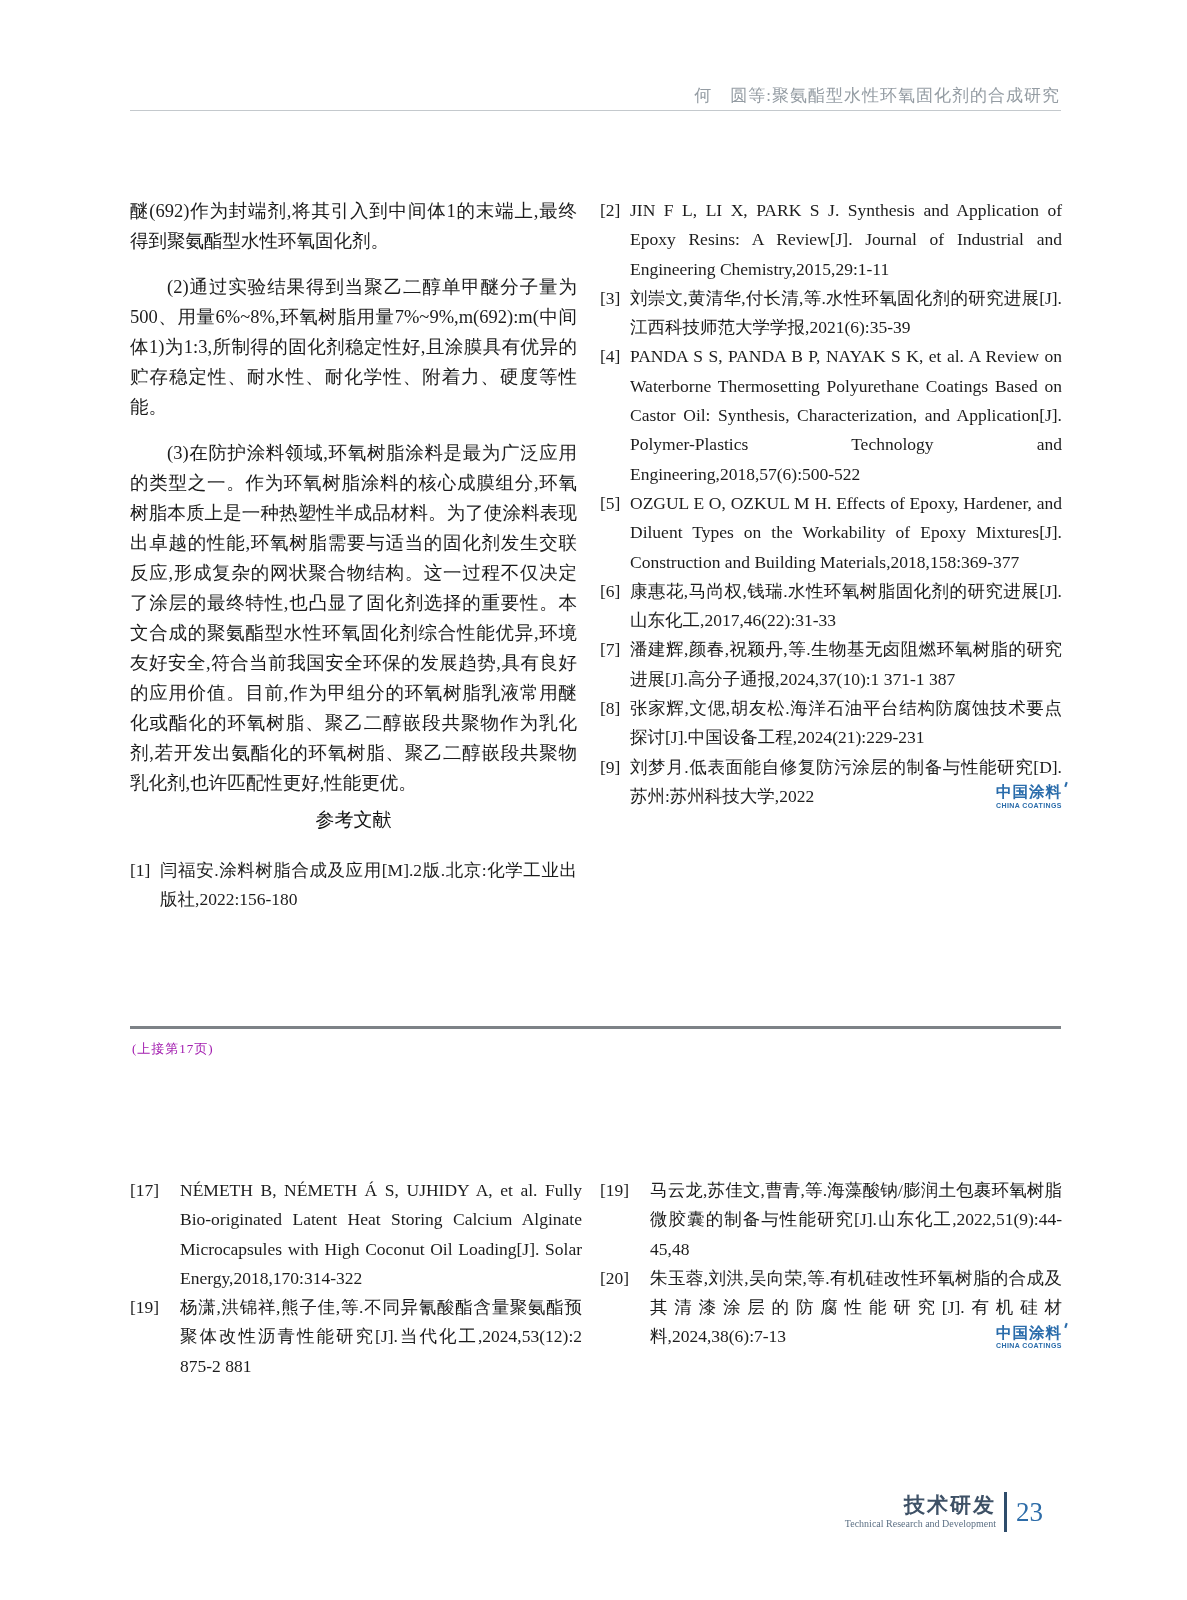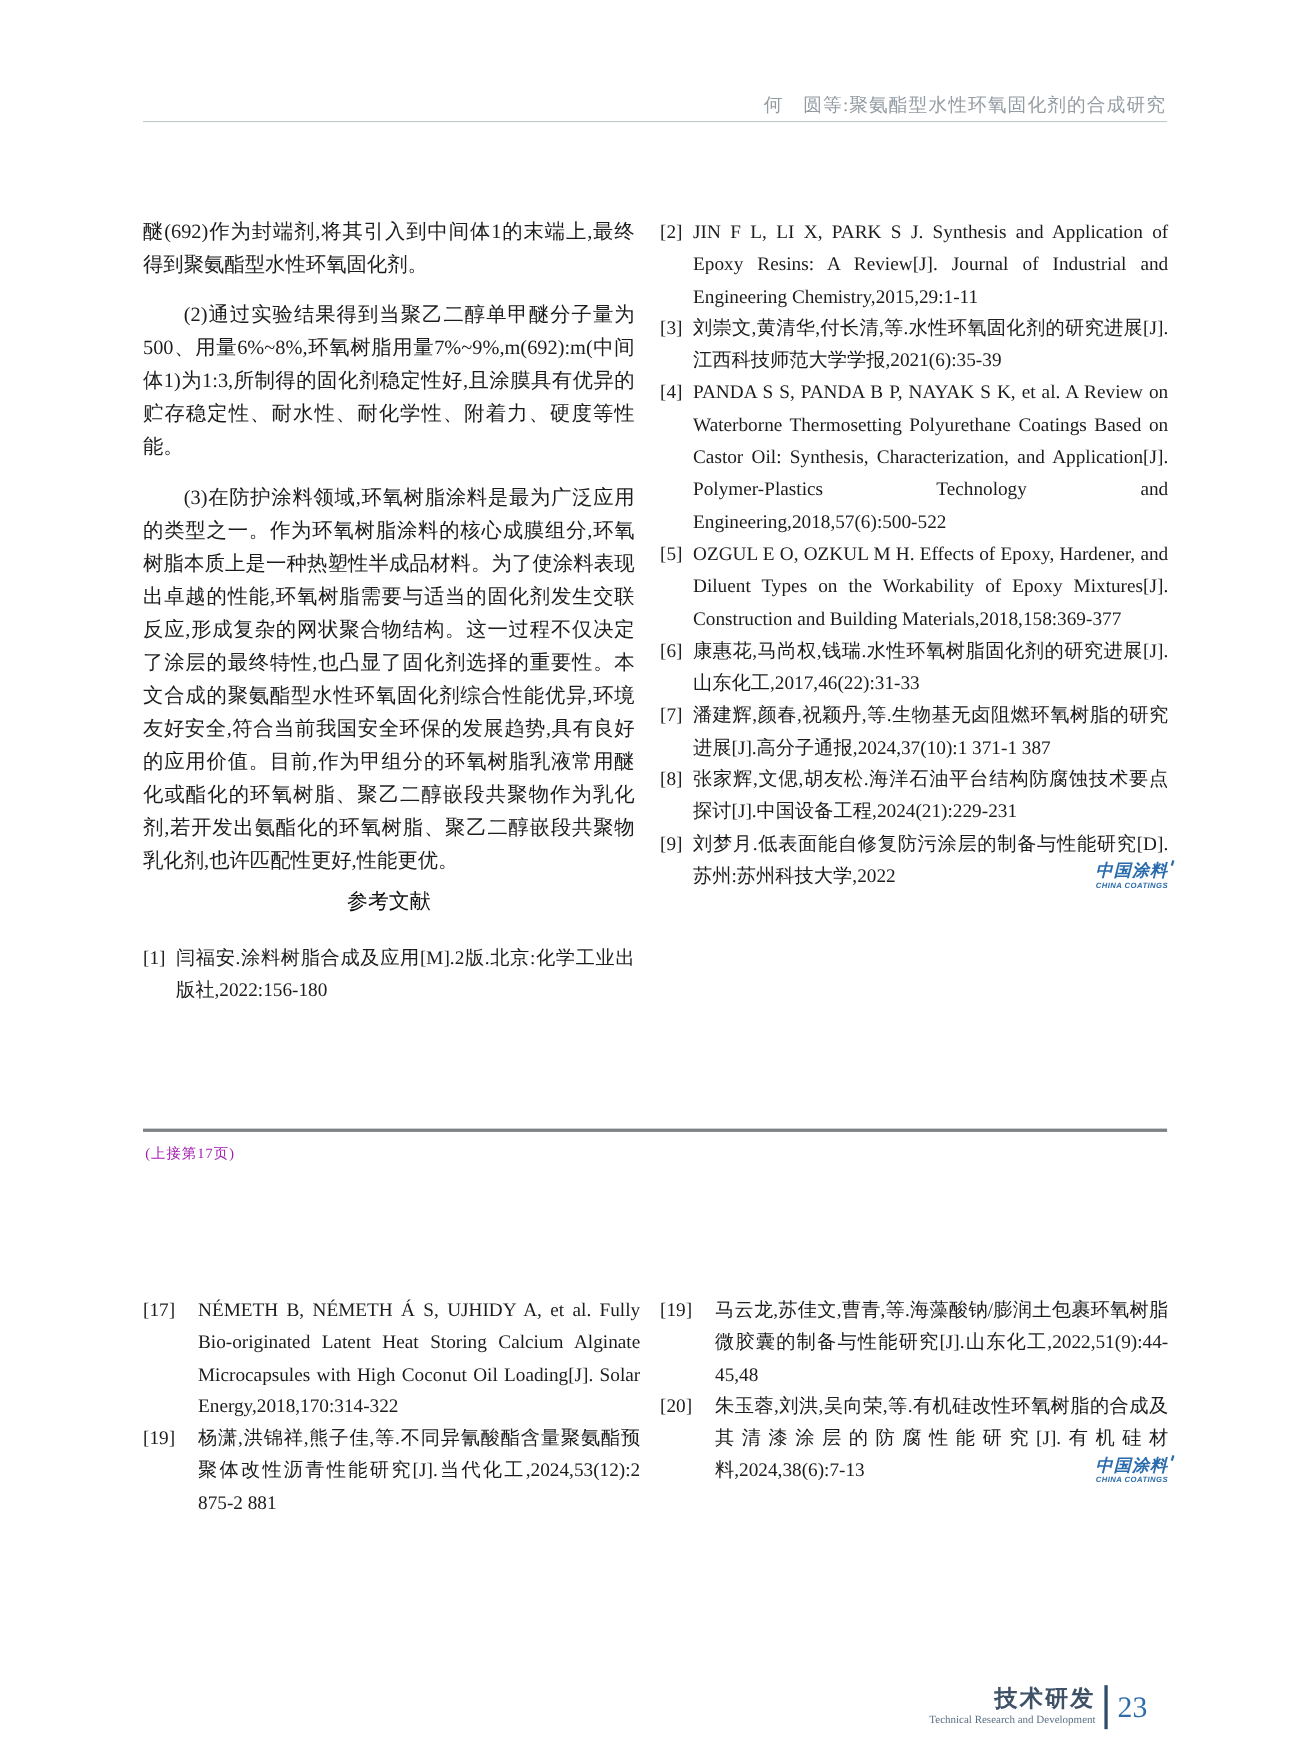--- a/index.html
+++ b/index.html
@@ -61,21 +61,21 @@
     font-size: 17.5px;
     line-height: 29.3px;
     text-align: justify;
     color: #1c1c1c;
   }
   .ref .num { position: absolute; left: 0; top: 0; }
   .col .ref, .bot-col .ref { padding-left: 30px; }
   .bot-col .ref { padding-left: 50px; }
 
   
-  .logo-wrap { text-align: right; margin-top: -27px; font-style: italic; }
+  .logo-wrap { text-align: right; margin-top: -27px; }
   .logo {
     display: inline-block;
     text-align: center;
     position: relative;
     line-height: 1;
     font-family: "Liberation Sans", "DejaVu Sans", sans-serif;
   }
   .logo-cn {
     display: block;
     font-size: 15.5px;
@@ -122,21 +122,20 @@
   .bot-left  { left: 130px; width: 452px; }
   .bot-right { left: 600px; width: 462px; }
 
   
   .footer {
     position: absolute;
     top: 1492px;
     right: 144px;
     display: flex;
     align-items: center;
-    margin-top: 40px;
   }
   .footer-titles { text-align: right; padding-right: 8px; }
   .footer-cn {
     font-family: "Liberation Sans", "DejaVu Sans", sans-serif;
     font-weight: bold;
     font-size: 21px;
     line-height: 24px;
     color: #3e5166;
     letter-spacing: 2px;
   }

